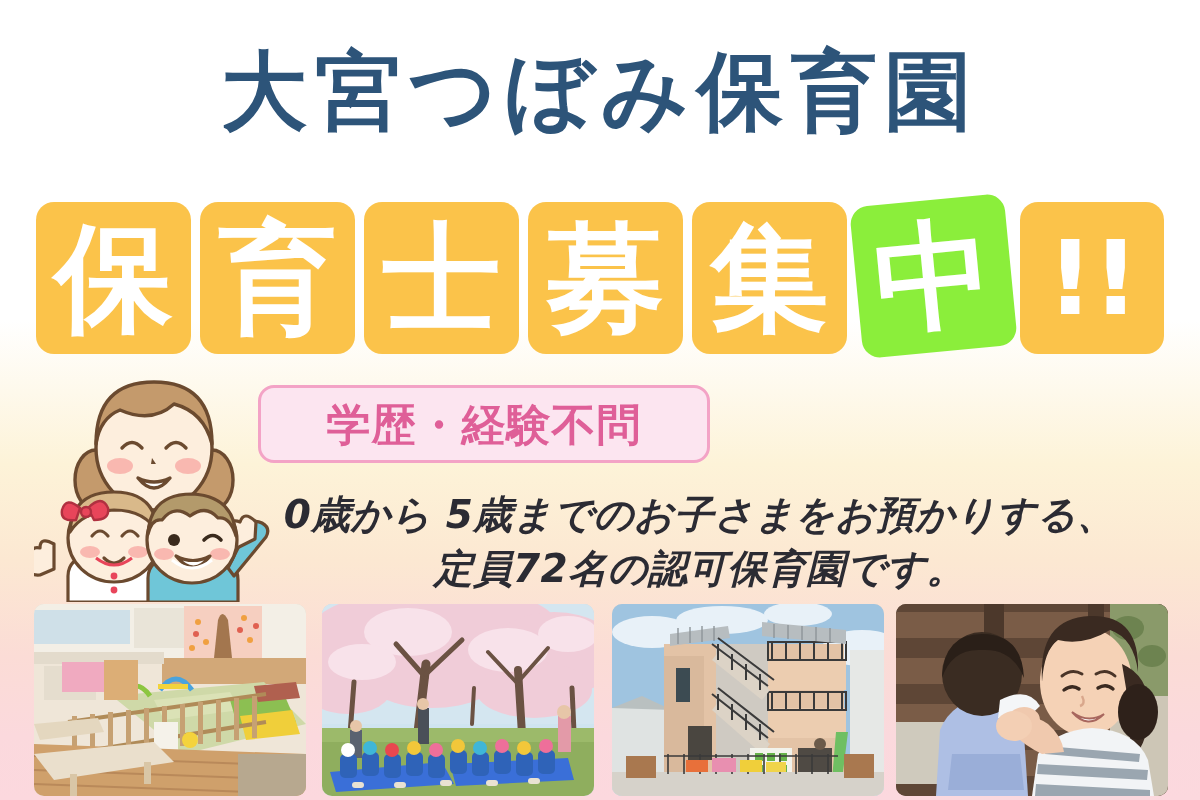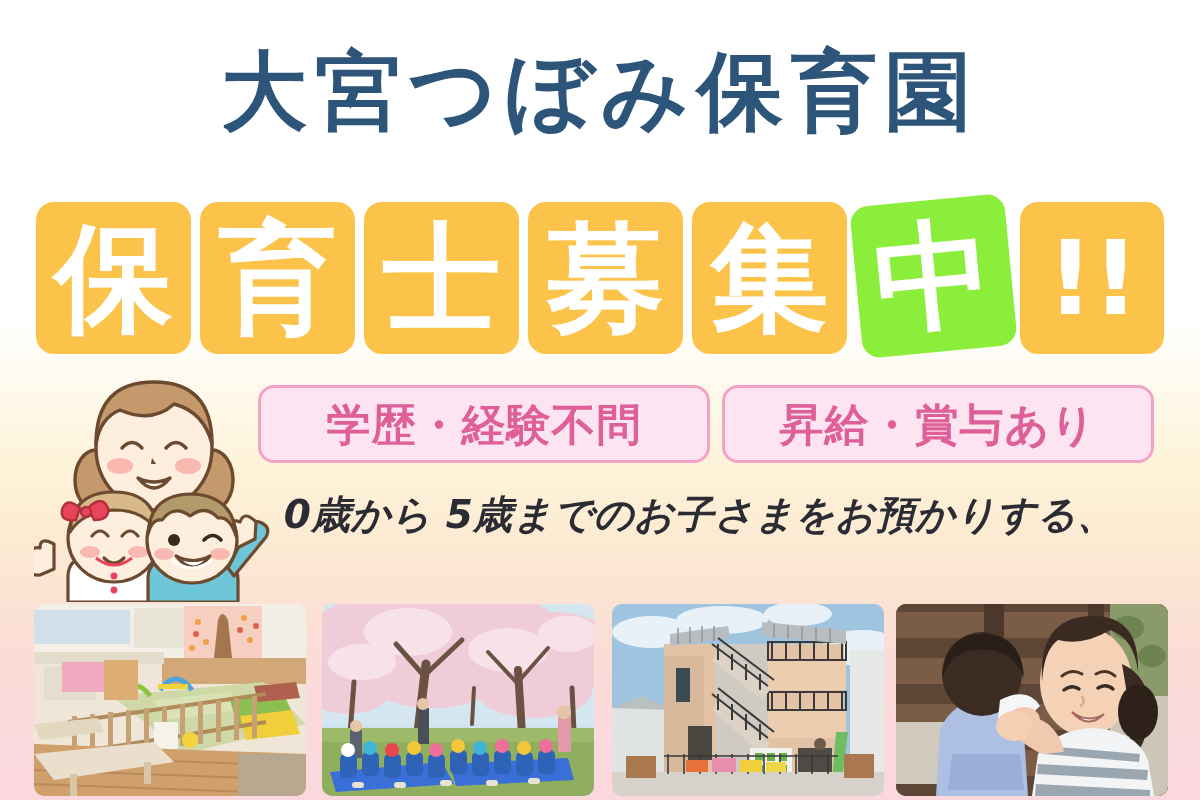--- a/index.html
+++ b/index.html
@@ -171,25 +171,25 @@
     <div class="tile t1">育</div>
     <div class="tile t2">士</div>
     <div class="tile t3">募</div>
     <div class="tile t4">集</div>
     <div class="tile t5">中</div>
     <div class="tile t6">!!</div>
   </div>
 
   <div class="badges">
     <div class="badge b0">学歴・経験不問</div>
-    <div class="badge b1">昇給・賞与あり</div>
   </div>
 
   <div class="description">
     <span class="line">0歳から 5歳までのお子さまをお預かりする、</span>
+    <span class="line">定員72名の認可保育園です。</span>
   </div>
 
   <div class="illustration">
     <svg viewBox="0 0 236 240" xmlns="http://www.w3.org/2000/svg">
       <g stroke="#6b4a2f" stroke-width="3.4" stroke-linejoin="round" stroke-linecap="round">
 
         <path d="M58 240 L58 196 Q58 168 92 160 L148 160 Q182 168 182 196 L182 240 Z" fill="#f4a98e"></path>
 
         <path d="M96 160 L120 186 L144 160" fill="#ffffff"></path>
 

